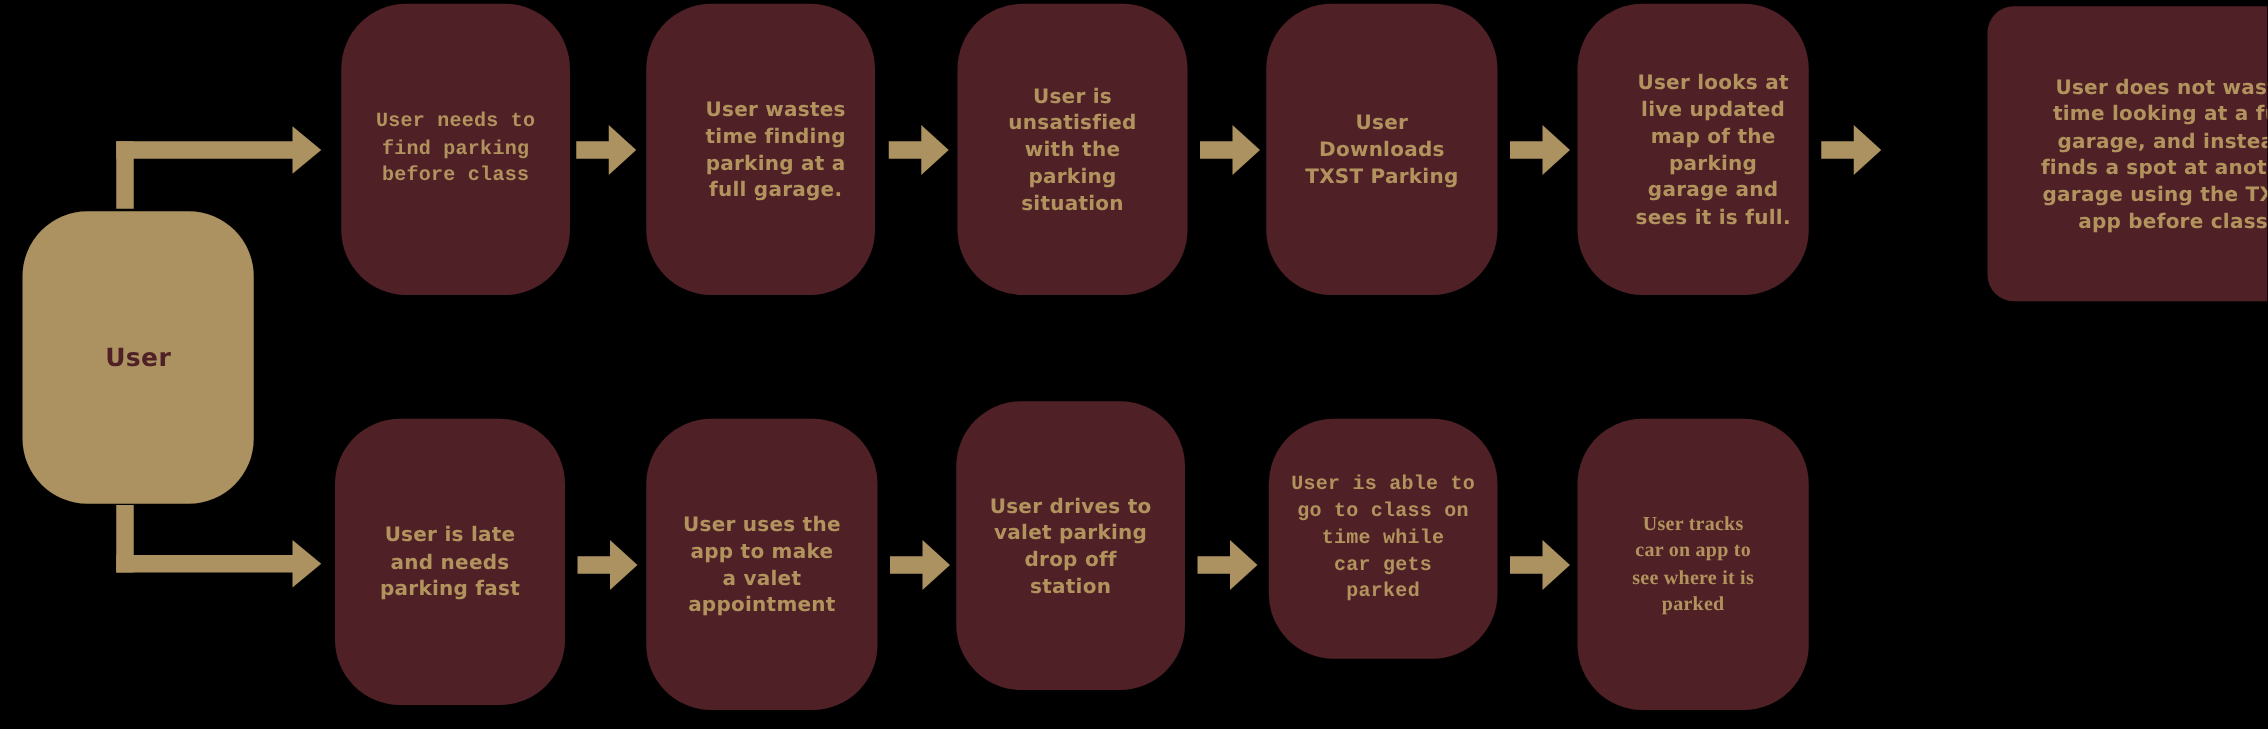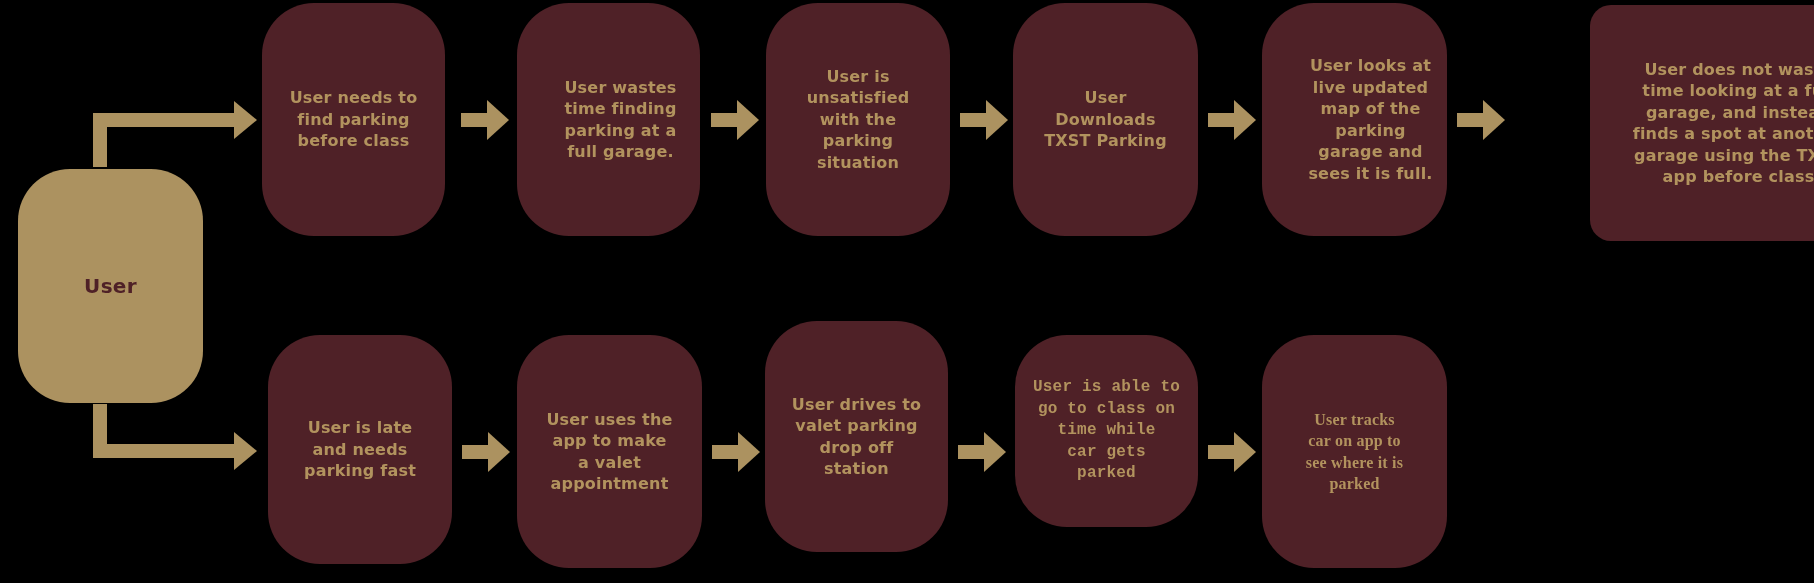--- a/index.html
+++ b/index.html
@@ -33,21 +33,21 @@
   .user-node {
     left: 18px; top: 169px; width: 185px; height: 234px;
     background: var(--tan, #AC9260);
     color: var(--maroon, #4F2127);
     border-radius: 52px;
     font-weight: 700;
     font-size: 20px;
     letter-spacing: 0.3px;
   }
   
-  .t1 { left: 262px;  top: 3px; width: 183px; height: 233px; }
+  .t1 { left: 273px;  top: 3px; width: 183px; height: 233px; font-family: Liberation Mono, monospace; }
   .t2 { left: 517px;  top: 3px; width: 183px; height: 233px; padding-left: 32px; }
   .t3 { left: 766px;  top: 3px; width: 184px; height: 233px; }
   .t4 { left: 1013px; top: 3px; width: 185px; height: 233px; }
   .t5 { left: 1262px; top: 3px; width: 185px; height: 233px; padding-left: 40px; }
   .t6 { left: 1590px; top: 5px; width: 297px; height: 236px; border-radius: 21px; }
   
   .b1 { left: 268px;  top: 335px; width: 184px; height: 229px; }
   .b2 { left: 517px;  top: 335px; width: 185px; height: 233px; }
   .b3 { left: 765px;  top: 321px; width: 183px; height: 231px; }
   .b4 { left: 1015px; top: 335px; width: 183px; height: 192px; font-family: Liberation Mono, monospace; }

